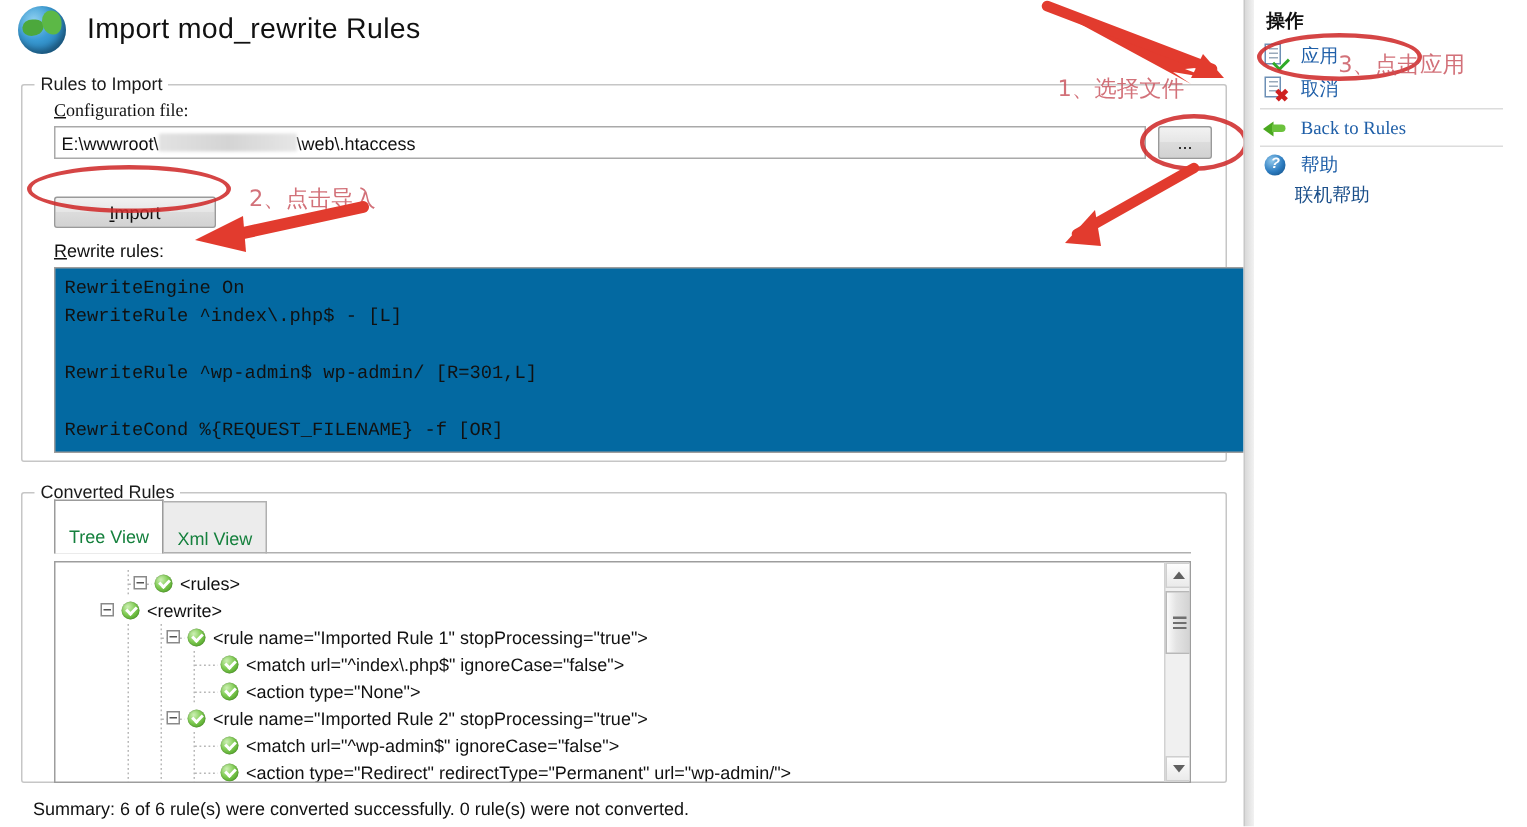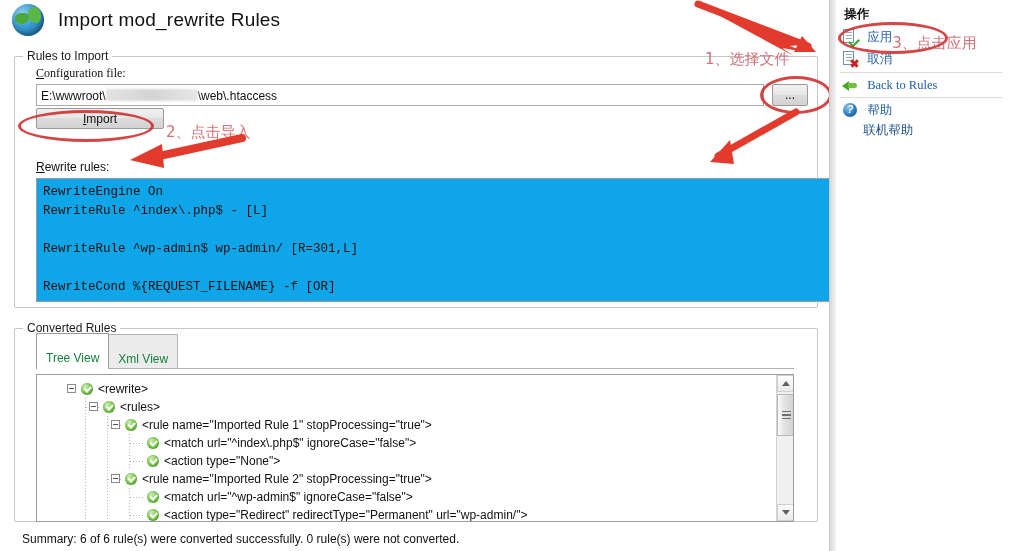--- a/index.html
+++ b/index.html
@@ -56,21 +56,21 @@
     display:flex;align-items:center;justify-content:center;
   }
 
   
   .redact{display:inline-block;width:92px;height:12px;vertical-align:-1px;
     background:linear-gradient(to right,#e2e2e2,#d4d4d4,#e6e6e6);
     filter:blur(1.2px);border-radius:1px;}
 
   
   #rules-box{left:36px;top:178px;width:872px;height:124px;border:1px solid #9d9d9d;
-    position:absolute;background:#0ea5e9;box-sizing:border-box;overflow:hidden;}
+    position:absolute;background:#0369a1;box-sizing:border-box;overflow:hidden;}
   #rules-text{position:absolute;left:6px;top:4px;right:22px;
     font-family:"Liberation Mono","DejaVu Sans Mono",monospace;
     font-size:12.5px;line-height:19px;color:#111;white-space:pre;}
 
   
   .tabstrip{position:absolute;left:36px;top:348px;height:21px;display:flex;align-items:flex-end;}
   .tab{
     border:1px solid #b0b0b0;border-bottom:none;
     padding:17px 9px 3px 9px;font-size:12px;color:#15803d;background:#ececec;
     margin-right:-1px;position:relative;cursor:default;
@@ -171,21 +171,21 @@
     <div class="field-label" style="left:36px;top:66px;font-family:Liberation Serif, serif;">
       <span class="u">C</span><span>onfiguration file:</span>
     </div>
 
     <div class="textbox" id="path-input" style="left:36px;top:84px;width:728px;height:22px;">
       <span>E:\wwwroot\</span><span class="redact"></span><span>\web\.htaccess</span>
     </div>
 
     <div class="btn" id="browse-btn" style="left:772px;top:84px;width:36px;height:22px;">...</div>
 
-    <div class="btn" id="import-btn" style="left:36px;top:108px;width:128px;height:21px;justify-content:center;">
+    <div class="btn" id="import-btn" style="left:36px;top:131px;width:108px;height:21px;justify-content:center;">
       <span><span class="u">I</span><span>mport</span></span>
     </div>
 
     <div class="field-label" style="left:36px;top:160px;">
       <span class="u">R</span><span>ewrite rules:</span>
     </div>
 
     <div id="rules-box">
       <div id="rules-text">RewriteEngine On
 RewriteRule ^index\.php$ - [L]
@@ -212,30 +212,30 @@
 
     <div class="tabstrip">
       <div class="tab active">Tree View</div>
       <div class="tab">Xml View</div>
     </div>
     <div class="tabline"></div>
 
     <div id="tree-box">
       <div id="tree-rows" style="position:absolute;left:0;top:5px;right:18px;">
           <div class="tree-row">
-            <i class="plus" style="left: 30px;"></i>
-            <i class="node" style="left: 44px;"></i>
-            <span class="txt" style="left: 61px;">&lt;rewrite&gt;</span>
-          </div>
-          <div class="tree-row">
             <i class="dotline" style="left: 48px;"></i>
             <i class="dotelbow" style="left: 49px; top: 9px; width: 15px;"></i>
             <i class="plus" style="left: 52px;"></i>
             <i class="node" style="left: 66px;"></i>
             <span class="txt" style="left: 83px;">&lt;rules&gt;</span>
+          </div>
+          <div class="tree-row">
+            <i class="plus" style="left: 30px;"></i>
+            <i class="node" style="left: 44px;"></i>
+            <span class="txt" style="left: 61px;">&lt;rewrite&gt;</span>
           </div>
           <div class="tree-row">
             <i class="dotline" style="left: 48px;"></i>
             <i class="dotline" style="left: 70px;"></i>
             <i class="dotelbow" style="left: 71px; top: 9px; width: 15px;"></i>
             <i class="plus" style="left: 74px;"></i>
             <i class="node" style="left: 88px;"></i>
             <span class="txt" style="left: 105px;">&lt;rule name="Imported Rule 1" stopProcessing="true"&gt;</span>
           </div>
           <div class="tree-row">

